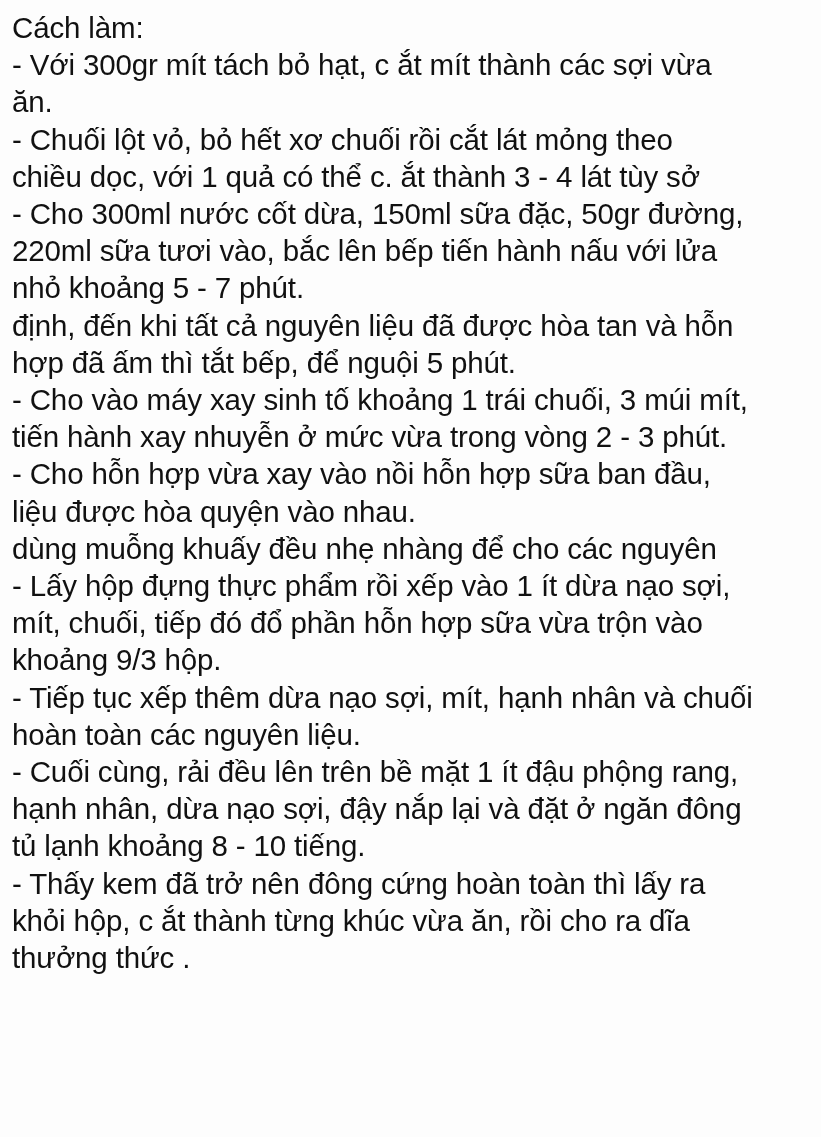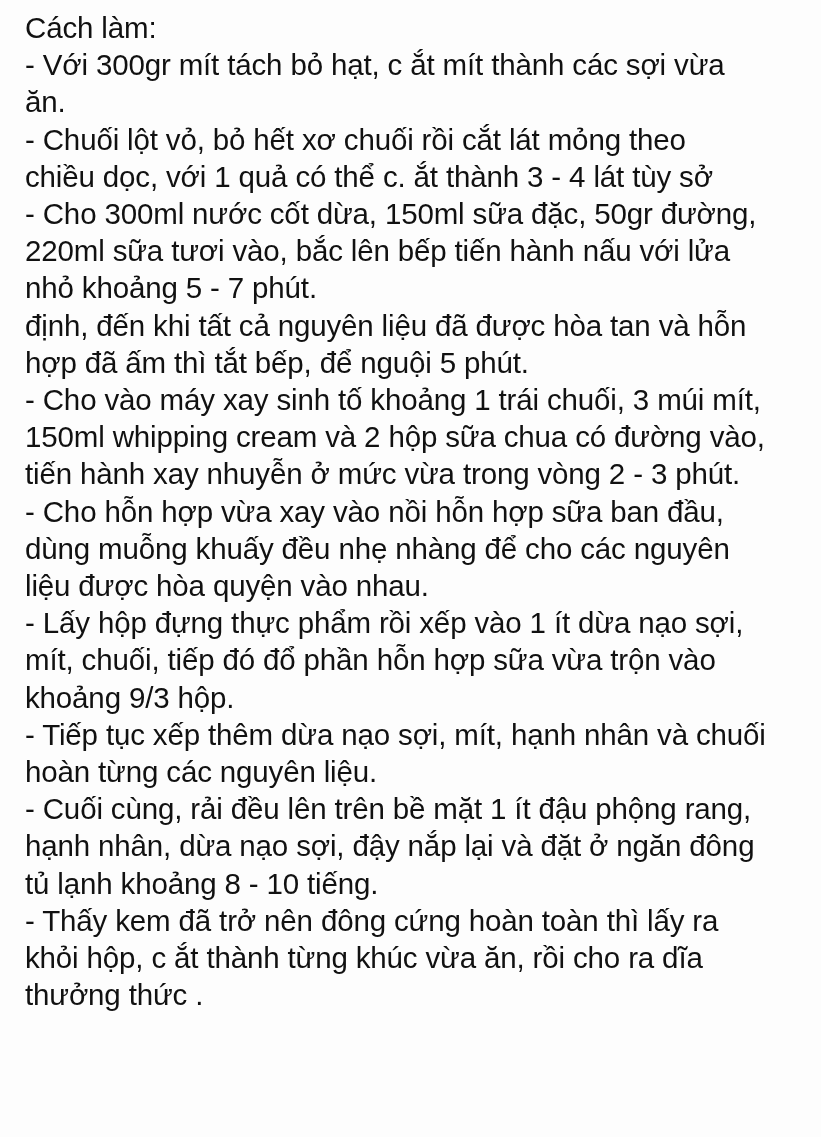--- a/index.html
+++ b/index.html
@@ -12,21 +12,21 @@
     height: 1137px;
     overflow: hidden;
     font-family: "Liberation Sans", "DejaVu Sans", sans-serif;
   }
   #page {
     position: relative;
     width: 821px;
     height: 1137px;
     background: #fdfdfd;
     box-sizing: border-box;
-    padding: 9px 20px 0 25px;
+    padding: 9px 20px 0 12px;
   }
   .doc-body {
     color: #111111;
     font-size: 29.5px;
     line-height: 37.2px;
     letter-spacing: -0.15px;
     font-weight: 400;
     -webkit-font-smoothing: antialiased;
   }
   .para {
@@ -47,30 +47,29 @@
     <div class="para">- Với 300gr mít tách bỏ hạt, c ắt mít thành các sợi vừa</div>
     <div class="para">ăn.</div>
     <div class="para">- Chuối lột vỏ, bỏ hết xơ chuối rồi cắt lát mỏng theo</div>
     <div class="para">chiều dọc, với 1 quả có thể c. ắt thành 3 - 4 lát tùy sở</div>
     <div class="para">- Cho 300ml nước cốt dừa, 150ml sữa đặc, 50gr đường,</div>
     <div class="para">220ml sữa tươi vào, bắc lên bếp tiến hành nấu với lửa</div>
     <div class="para">nhỏ khoảng 5 - 7 phút.</div>
     <div class="para">định, đến khi tất cả nguyên liệu đã được hòa tan và hỗn</div>
     <div class="para">hợp đã ấm thì tắt bếp, để nguội 5 phút.</div>
     <div class="para">- Cho vào máy xay sinh tố khoảng 1 trái chuối, 3 múi mít,</div>
-    <div class="para">150ml whipping cream và 2 hộp sữa chua có đường vào,</div>
     <div class="para">tiến hành xay nhuyễn ở mức vừa trong vòng 2 - 3 phút.</div>
     <div class="para">- Cho hỗn hợp vừa xay vào nồi hỗn hợp sữa ban đầu,</div>
+    <div class="para">liệu được hòa quyện vào nhau.</div>
     <div class="para">dùng muỗng khuấy đều nhẹ nhàng để cho các nguyên</div>
-    <div class="para">liệu được hòa quyện vào nhau.</div>
     <div class="para">- Lấy hộp đựng thực phẩm rồi xếp vào 1 ít dừa nạo sợi,</div>
     <div class="para">mít, chuối, tiếp đó đổ phần hỗn hợp sữa vừa trộn vào</div>
     <div class="para">khoảng 9/3 hộp.</div>
     <div class="para">- Tiếp tục xếp thêm dừa nạo sợi, mít, hạnh nhân và chuối</div>
-    <div class="para">hoàn từng các nguyên liệu.</div>
+    <div class="para">hoàn toàn các nguyên liệu.</div>
     <div class="para">- Cuối cùng, rải đều lên trên bề mặt 1 ít đậu phộng rang,</div>
     <div class="para">hạnh nhân, dừa nạo sợi, đậy nắp lại và đặt ở ngăn đông</div>
     <div class="para">tủ lạnh khoảng 8 - 10 tiếng.</div>
     <div class="para">- Thấy kem đã trở nên đông cứng hoàn toàn thì lấy ra</div>
     <div class="para">khỏi hộp, c ắt thành từng khúc vừa ăn, rồi cho ra dĩa</div>
     <div class="para">thưởng thức .</div>
   </div>
 </div>
 
 </body></html>

